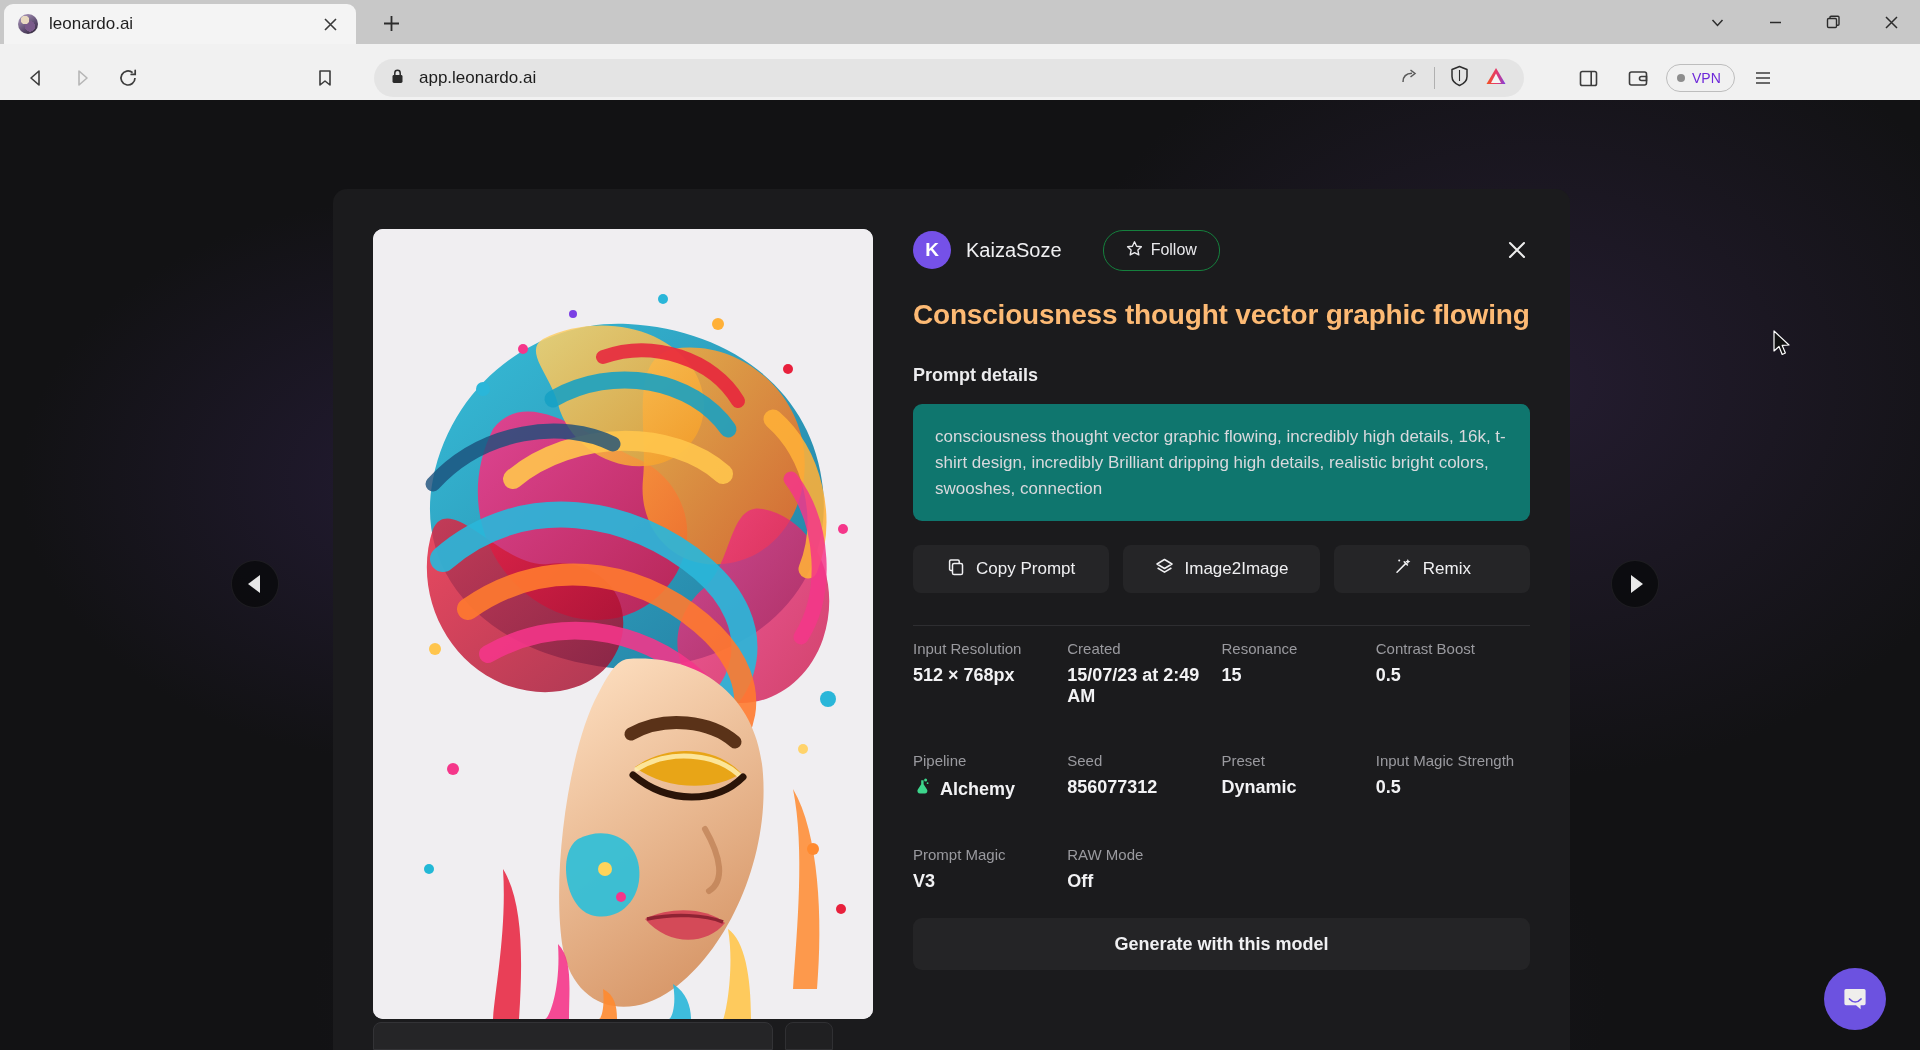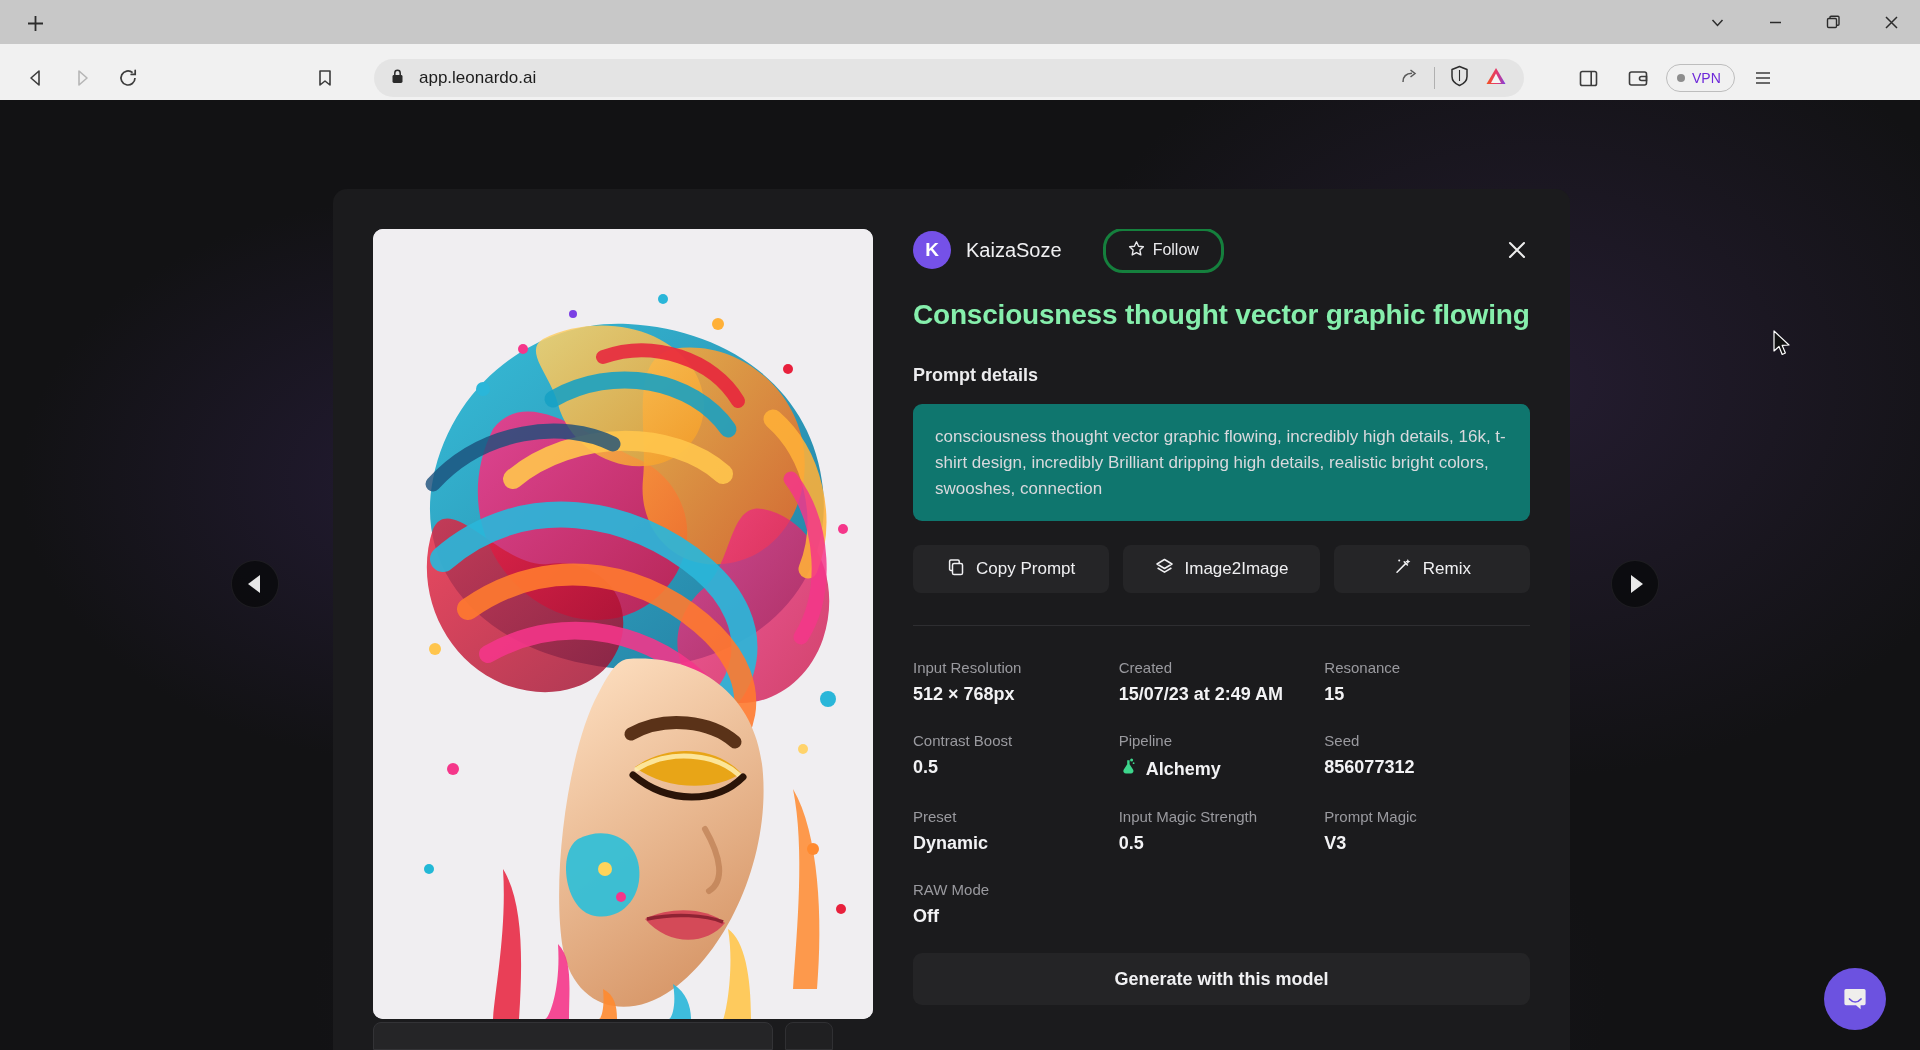--- a/index.html
+++ b/index.html
@@ -138,33 +138,33 @@
   .avatar {
     width:38px;height:38px;border-radius:50%;
     background:#7551e8; color:#fff;
     display:flex;align-items:center;justify-content:center;
     font-size:19px; font-weight:700; flex:none;
   }
   .author-name { font-size:20px; color:#f0f0f2; font-weight:400; }
   .follow-btn {
     margin-left:26px;
     display:flex;align-items:center;gap:8px;
-    border:3px solid #15803d; border-radius:20px;
+    border:1px solid #15803d; border-radius:20px;
     padding:9px 22px; color:#e9e9ec; font-size:16px;
     background:transparent;
   }
   .close-x {
     position:absolute; right:-4px; top:4px;
     width:34px;height:34px;
     display:flex;align-items:center;justify-content:center;
     color:#ededed;
   }
 
   .title {
-    font-size:28px; font-weight:700; color:#86efac;
+    font-size:28px; font-weight:700; color:#fdba74;
     margin-top:28px; letter-spacing:-.2px;
   }
 
   .section-label {
     font-size:18px; font-weight:700; color:#ececee;
     margin-top:34px;
   }
 
   .prompt-box {
     margin-top:18px;
@@ -178,22 +178,22 @@
   .action-btn {
     flex:1; height:48px;
     background:#252527; border-radius:8px;
     display:flex; align-items:center; justify-content:center; gap:11px;
     color:#f0f0f2; font-size:17px;
   }
 
   .divider { height:1px; background:#2e2e31; margin-top:32px; }
 
   .meta-grid {
-    display:grid; grid-template-columns:1fr 1fr 1fr;
-    row-gap:27px; margin-top:33px;
+    display:grid; grid-template-columns:1fr 1fr 1fr 1fr;
+    row-gap:45px; margin-top:14px;
   }
   .meta-label { font-size:15px; color:#9a9a9f; margin-bottom:8px; }
   .meta-value {
     font-size:18px; font-weight:700; color:#f2f2f4;
     display:flex; align-items:center; gap:8px;
   }
 
   .generate-btn {
     margin-top:26px;
     height:52px; background:#242426; border-radius:9px;
@@ -217,20 +217,29 @@
   }
 
   .cursor { position:absolute; left:1772px; top:330px; z-index:20; }
 </style>
 </head>
 <body>
 
 <div class="browser">
 
   <div class="tabstrip">
+    <div class="tab">
+      <div class="tab-favicon"></div>
+      <div class="tab-title">leonardo.ai</div>
+      <div class="tab-close">
+        <svg width="15" height="15" viewBox="0 0 15 15">
+            <path d="M2 2 L13 13 M13 2 L2 13" stroke="currentColor" stroke-width="1.6" fill="none"></path>
+          </svg>
+      </div>
+    </div>
     <div class="newtab">
       <svg width="19" height="19" viewBox="0 0 19 19">
           <path d="M9.5 2 V17 M2 9.5 H17" stroke="currentColor" stroke-width="1.8" fill="none"></path>
         </svg>
     </div>
 
     <div class="winctl">
       <div class="winbtn">
         <svg width="17" height="17" viewBox="0 0 17 17">
             <path d="M3.5 6 L8.5 11.5 L13.5 6" stroke="currentColor" stroke-width="1.5" fill="none"></path>

